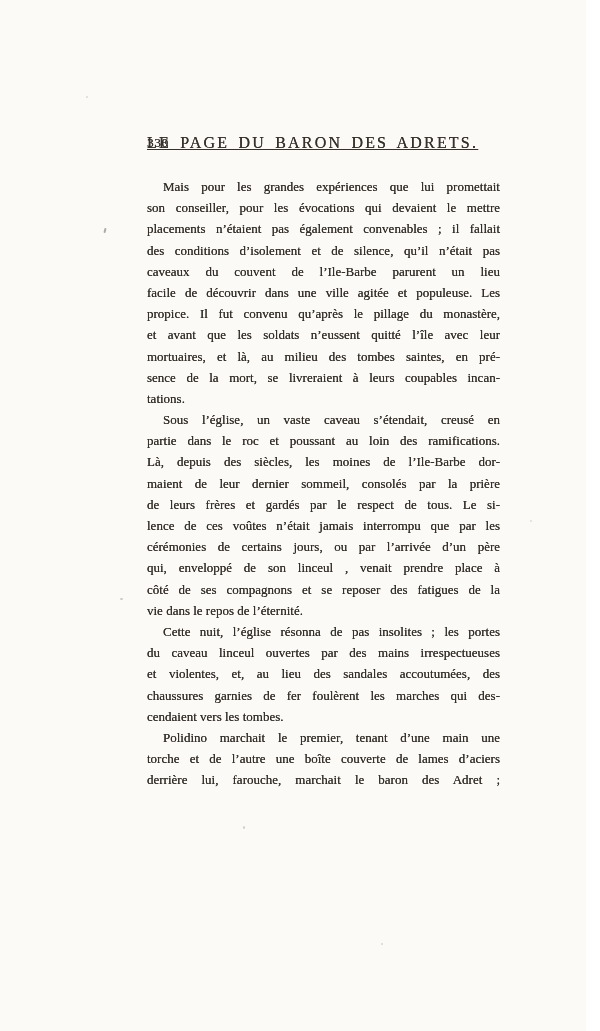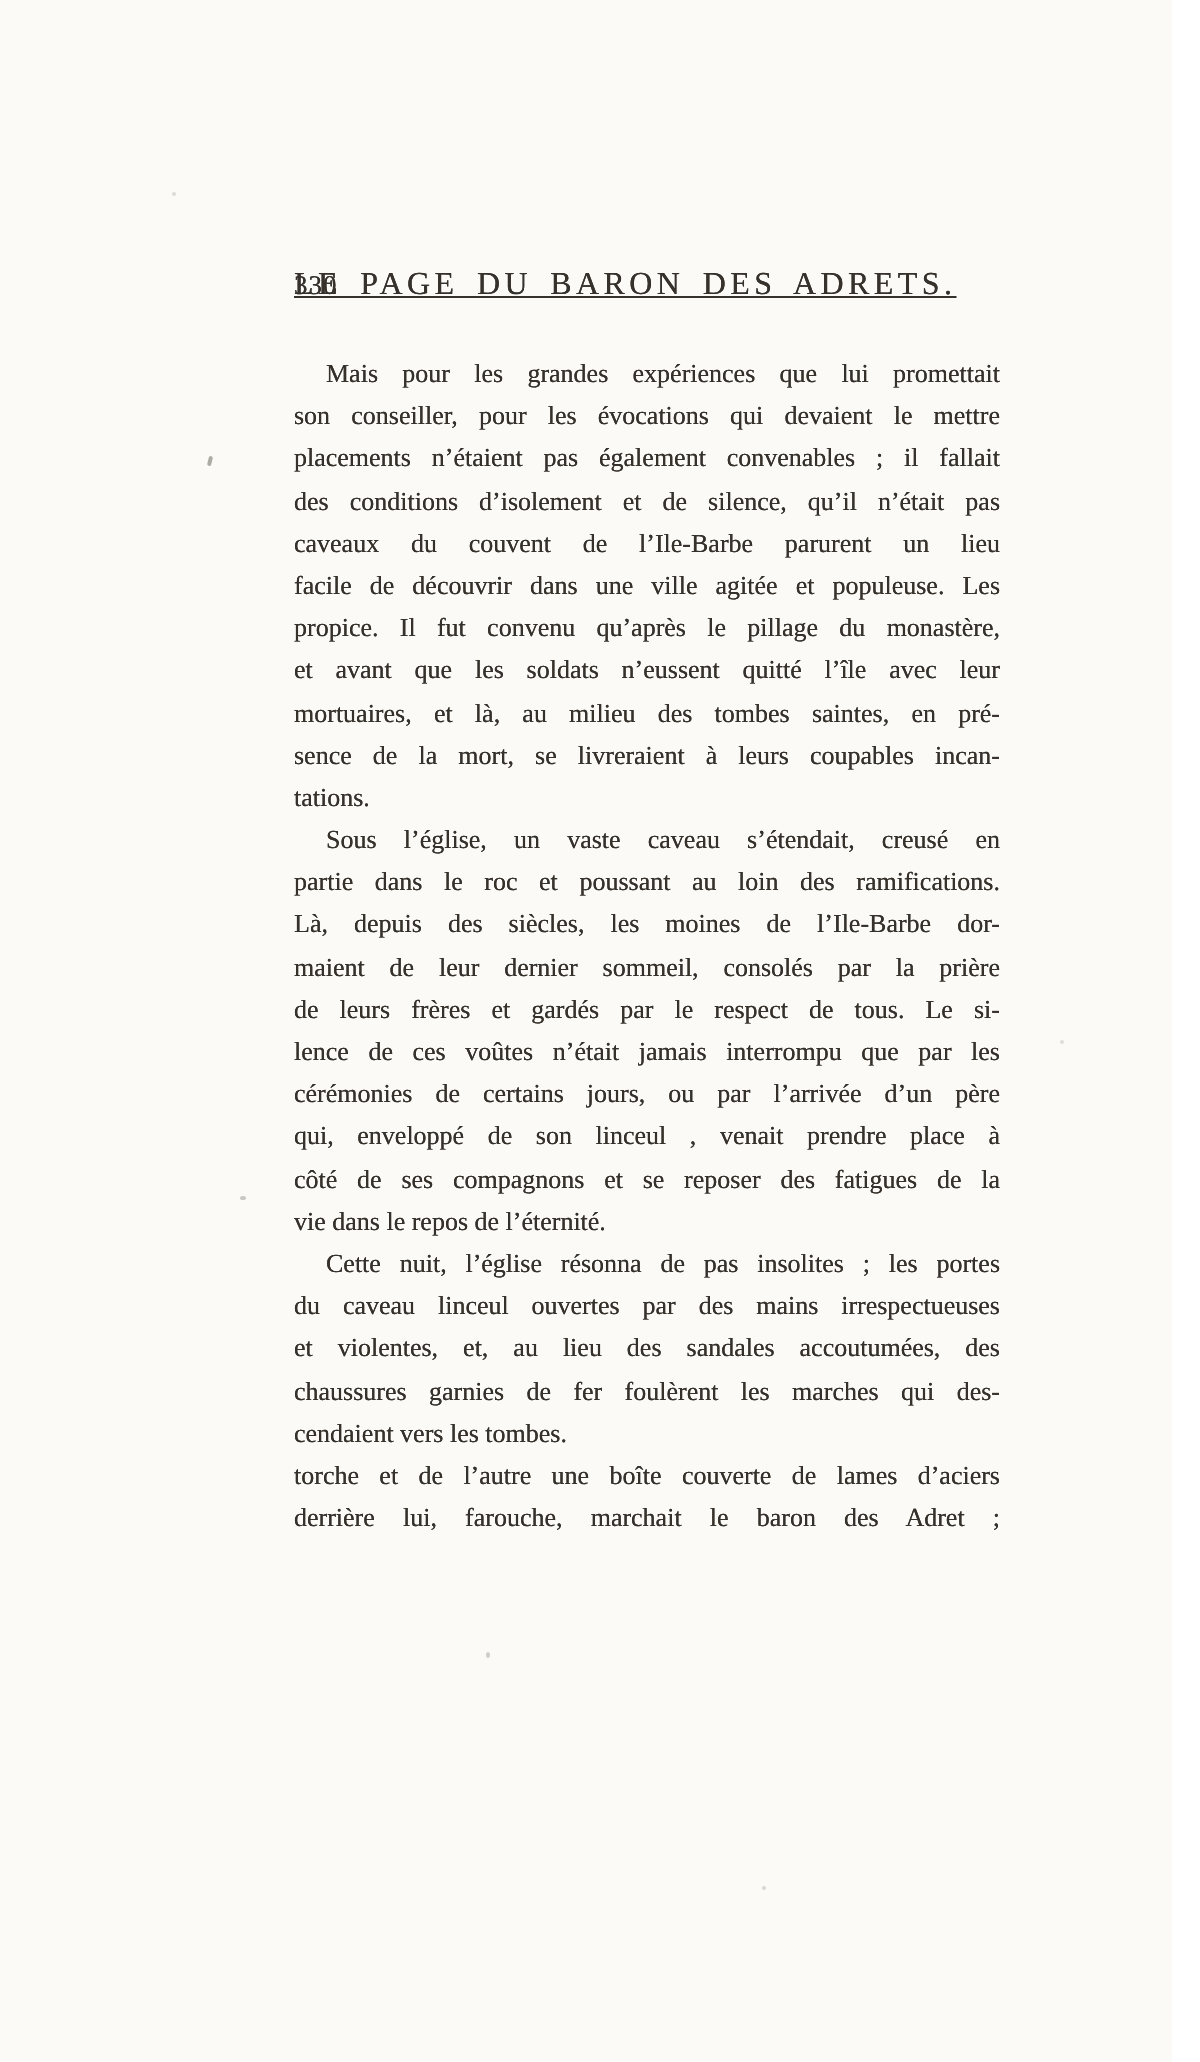--- a/index.html
+++ b/index.html
@@ -103,20 +103,21 @@
     <div class="line">qui, enveloppé de son linceul , venait prendre place à</div>
     <div class="line">côté de ses compagnons et se reposer des fatigues de la</div>
     <div class="line end">vie dans le repos de l’éternité.</div>
 
     <div class="line indent">Cette nuit, l’église résonna de pas insolites ; les portes</div>
     <div class="line">du caveau linceul ouvertes par des mains irrespectueuses</div>
     <div class="line">et violentes, et, au lieu des sandales accoutumées, des</div>
     <div class="line">chaussures garnies de fer foulèrent les marches qui des-</div>
     <div class="line end">cendaient vers les tombes.</div>
 
+    <div class="line indent">Polidino marchait le premier, tenant d’une main une</div>
     <div class="line">torche et de l’autre une boîte couverte de lames d’aciers</div>
     <div class="line">derrière lui, farouche, marchait le baron des Adret ;</div>
   </div>
 
   <div class="speck tick" style="left:104px; top:228px; width:2px; height:5px; opacity:.55;"></div>
   <div class="speck" style="left:120px; top:598px; width:3px; height:2px; opacity:.35;"></div>
   <div class="speck" style="left:243px; top:826px; width:2px; height:3px; opacity:.3;"></div>
   <div class="speck" style="left:86px; top:96px; width:2px; height:2px; opacity:.22;"></div>
   <div class="speck" style="left:381px; top:943px; width:2px; height:2px; opacity:.25;"></div>
   <div class="speck" style="left:530px; top:520px; width:2px; height:2px; opacity:.2;"></div>

